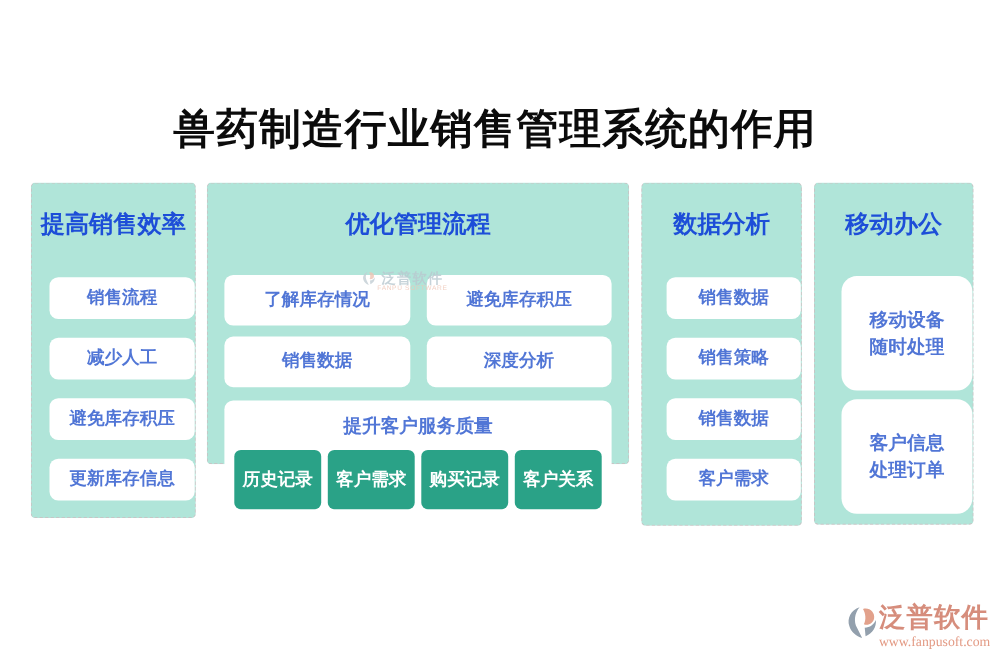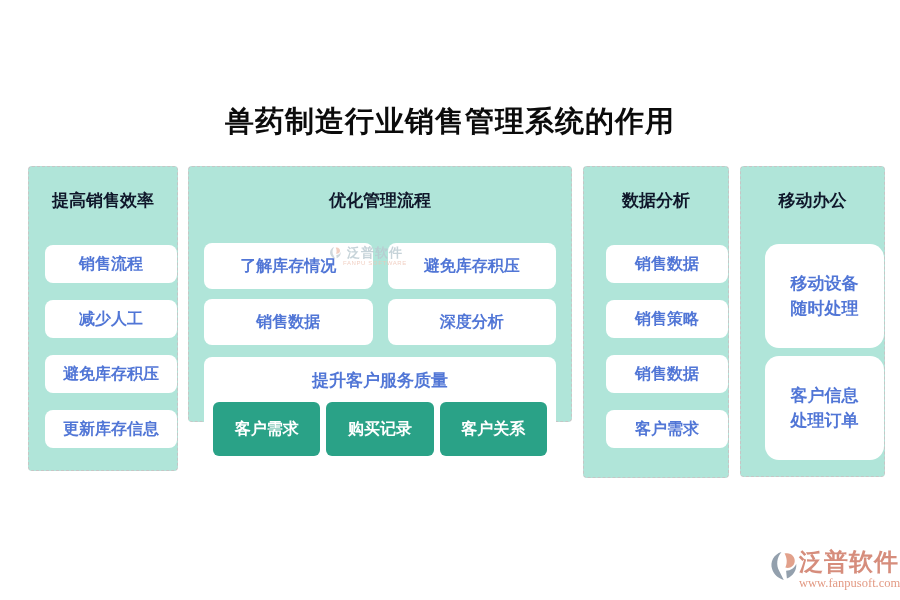--- a/index.html
+++ b/index.html
@@ -2,36 +2,36 @@
 <html><head>
 <meta charset="utf-8">
 <style>
   html,body{margin:0;padding:0;}
   body{
     width:900px;height:600px;position:relative;overflow:hidden;
     background:#ffffff;
     font-family:"Liberation Sans","DejaVu Sans",sans-serif;
   }
   .page-title{
-    position:absolute;top:102px;left:0;width:900px;
-    text-align:center;font-size:29px;font-weight:bold;color:#0b0b0b;
+    position:absolute;top:92px;left:0;width:900px;
+    text-align:center;font-size:38px;font-weight:bold;color:#0b0b0b;
     letter-spacing:1px;
   }
   .col{
     position:absolute;top:166px;box-sizing:border-box;
     background:var(--col-bg,#b0e5d9);
     border:1px dashed #c6c6c6;border-radius:4px;
   }
   #col1{left:28px;width:150px;height:305px;}
   #col2{left:188px;width:384px;height:256px;}
   #col3{left:583px;width:146px;height:312px;}
   #col4{left:740px;width:145px;height:311px;}
   .col-header{
     display:block;text-align:center;margin-top:22px;
-    font-size:17px;font-weight:bold;color:#0f172a;
+    font-size:22px;font-weight:bold;color:#1d4ed8;
   }
   .cards-v{display:flex;flex-direction:column;align-items:flex-end;gap:17px;margin-top:33px;}
   .card{
     background:#ffffff;border-radius:8px;
     display:flex;align-items:center;justify-content:center;
     color:var(--card-text,#5176d6);font-weight:bold;font-size:16px;
     text-align:center;white-space:pre-line;line-height:1.5;
   }
   #col1 .card{width:132px;height:38px;}
   #col3 .card{width:122px;height:38px;}
@@ -97,20 +97,21 @@
   <span class="col-header">优化管理流程</span>
   <div class="grid2">
       <div class="card">了解库存情况</div>
       <div class="card">避免库存积压</div>
       <div class="card">销售数据</div>
       <div class="card">深度分析</div>
     </div>
   <div class="subpanel">
     <span class="subpanel-title">提升客户服务质量</span>
     <div class="btn-row">
+        <div class="btn">历史记录</div>
         <div class="btn">客户需求</div>
         <div class="btn">购买记录</div>
         <div class="btn">客户关系</div>
       </div>
   </div>
 </div>
 
 <div class="col" id="col3">
   <span class="col-header">数据分析</span>
   <div class="cards-v">

